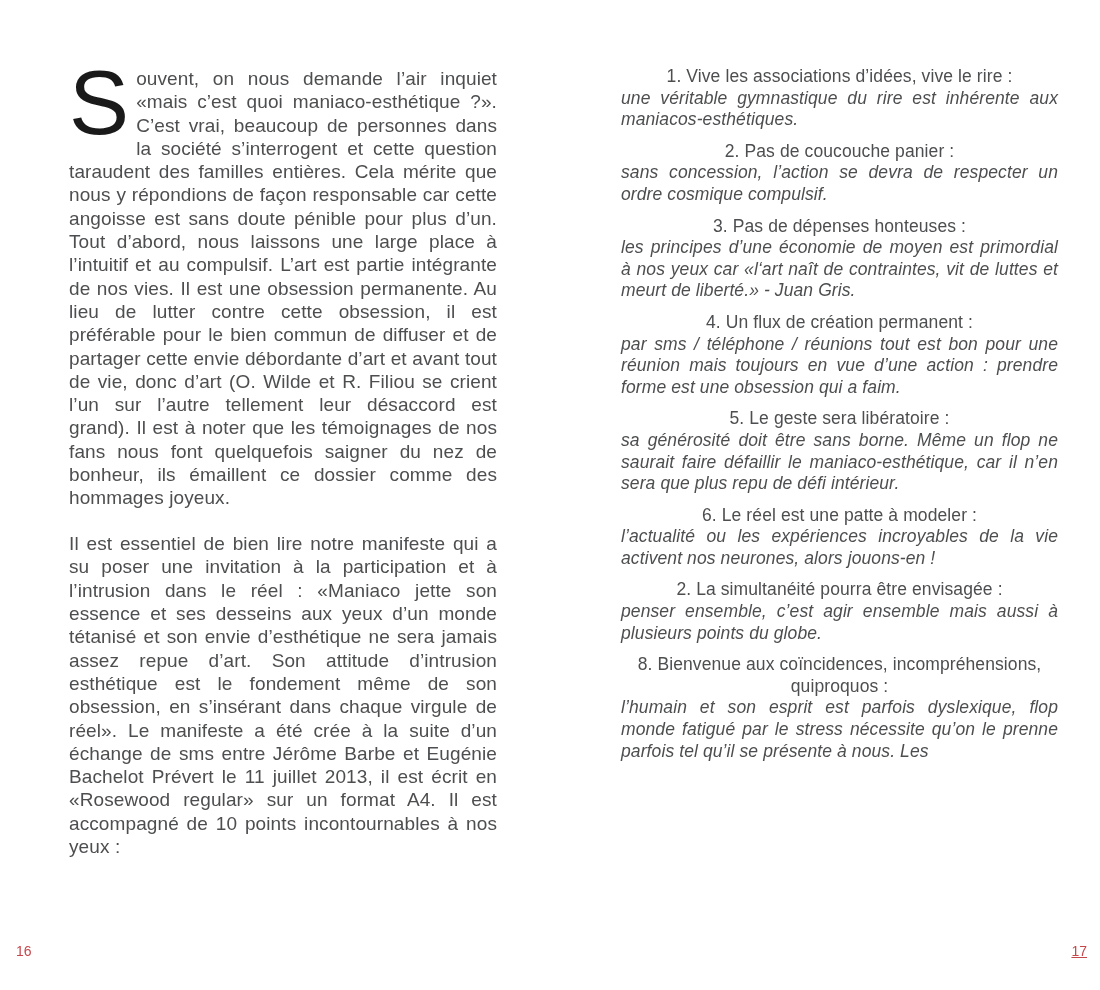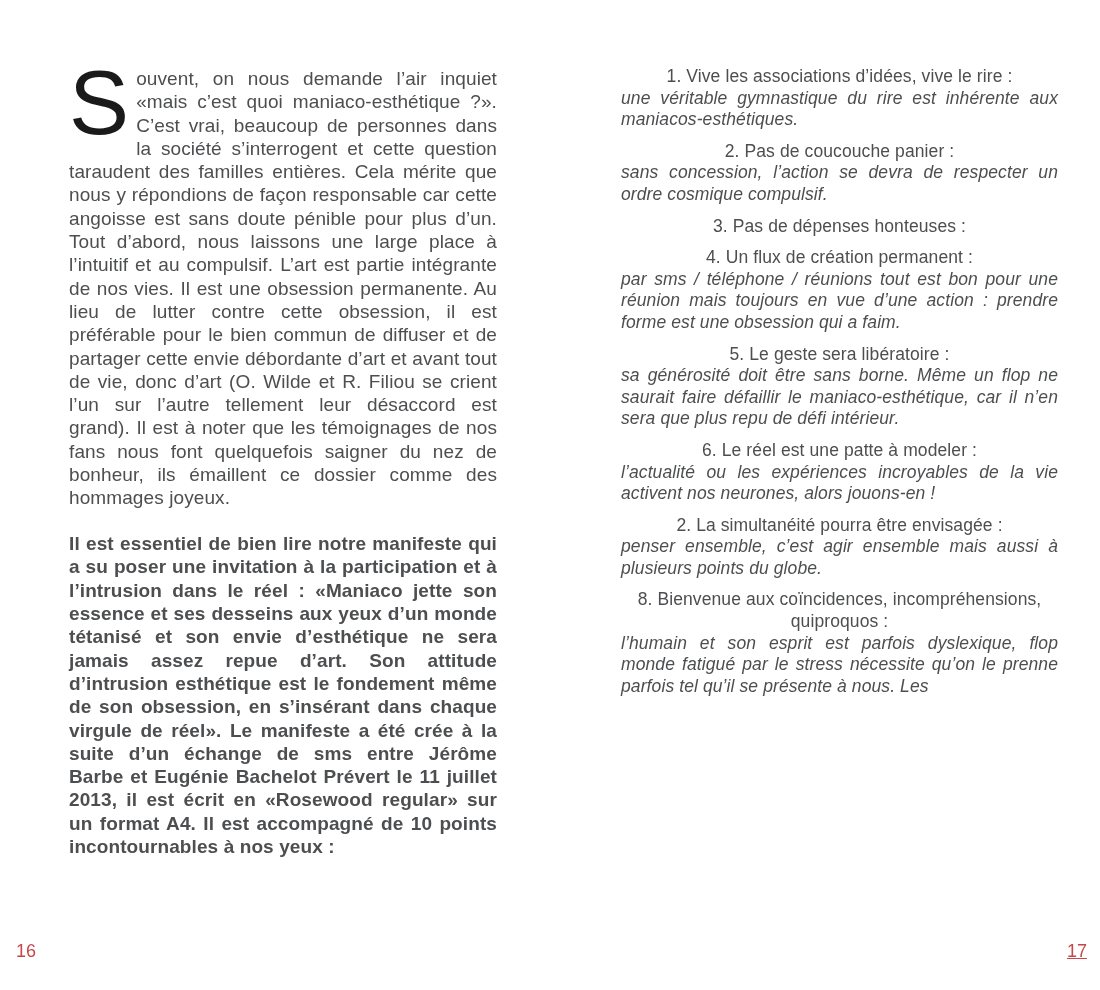--- a/index.html
+++ b/index.html
@@ -25,21 +25,20 @@
     font-size: 19px;
     line-height: 23.3px;
     text-align: justify;
     letter-spacing: 0.1px;
   }
   .left-col p {
     margin: 0;
   }
   .left-col p + p {
     margin-top: 22.5px;
-    font-weight: bold;
   }
   .dropcap {
     float: left;
     font-size: 90px;
     line-height: 70px;
     height: 70px;
     margin: 1px 7px 0 0;
     color: #1a1a1a;
     font-weight: 400;
   }
@@ -61,21 +60,21 @@
     text-align: center;
   }
   .item-body {
     text-align: justify;
     font-style: italic;
   }
   
   .pagenum {
     position: absolute;
     top: 941px;
-    font-size: 18px;
+    font-size: 14px;
     line-height: 20px;
     color: #c6474b;
     text-align: right;
   }
   .pagenum-left  { left: 16px; }
   .pagenum-right { right: 13px; text-decoration: underline; }
 </style>
 </head>
 <body>
 
@@ -95,20 +94,21 @@
       <div class="item-body">une véritable gymnastique du rire est inhérente aux maniacos-esthétiques.</div>
     </div>
 
     <div class="item">
       <div class="item-head">2. Pas de coucouche panier :</div>
       <div class="item-body">sans concession, l’action se devra de respecter un ordre cosmique compulsif.</div>
     </div>
 
     <div class="item">
       <div class="item-head">3. Pas de dépenses honteuses :</div>
+      <div class="item-body">les principes d’une économie de moyen est primordial à nos yeux car «l‘art naît de contraintes, vit de luttes et meurt de liberté.» - Juan Gris.</div>
     </div>
 
     <div class="item">
       <div class="item-head">4. Un flux de création permanent :</div>
       <div class="item-body">par sms / téléphone / réunions tout est bon pour une réunion mais toujours en vue d’une action : prendre forme est une obsession qui a faim.</div>
     </div>
 
     <div class="item">
       <div class="item-head">5. Le geste sera libératoire :</div>
       <div class="item-body">sa générosité doit être sans borne. Même un flop ne saurait faire défaillir le maniaco-esthétique, car il n’en sera que plus repu de défi intérieur.</div>

